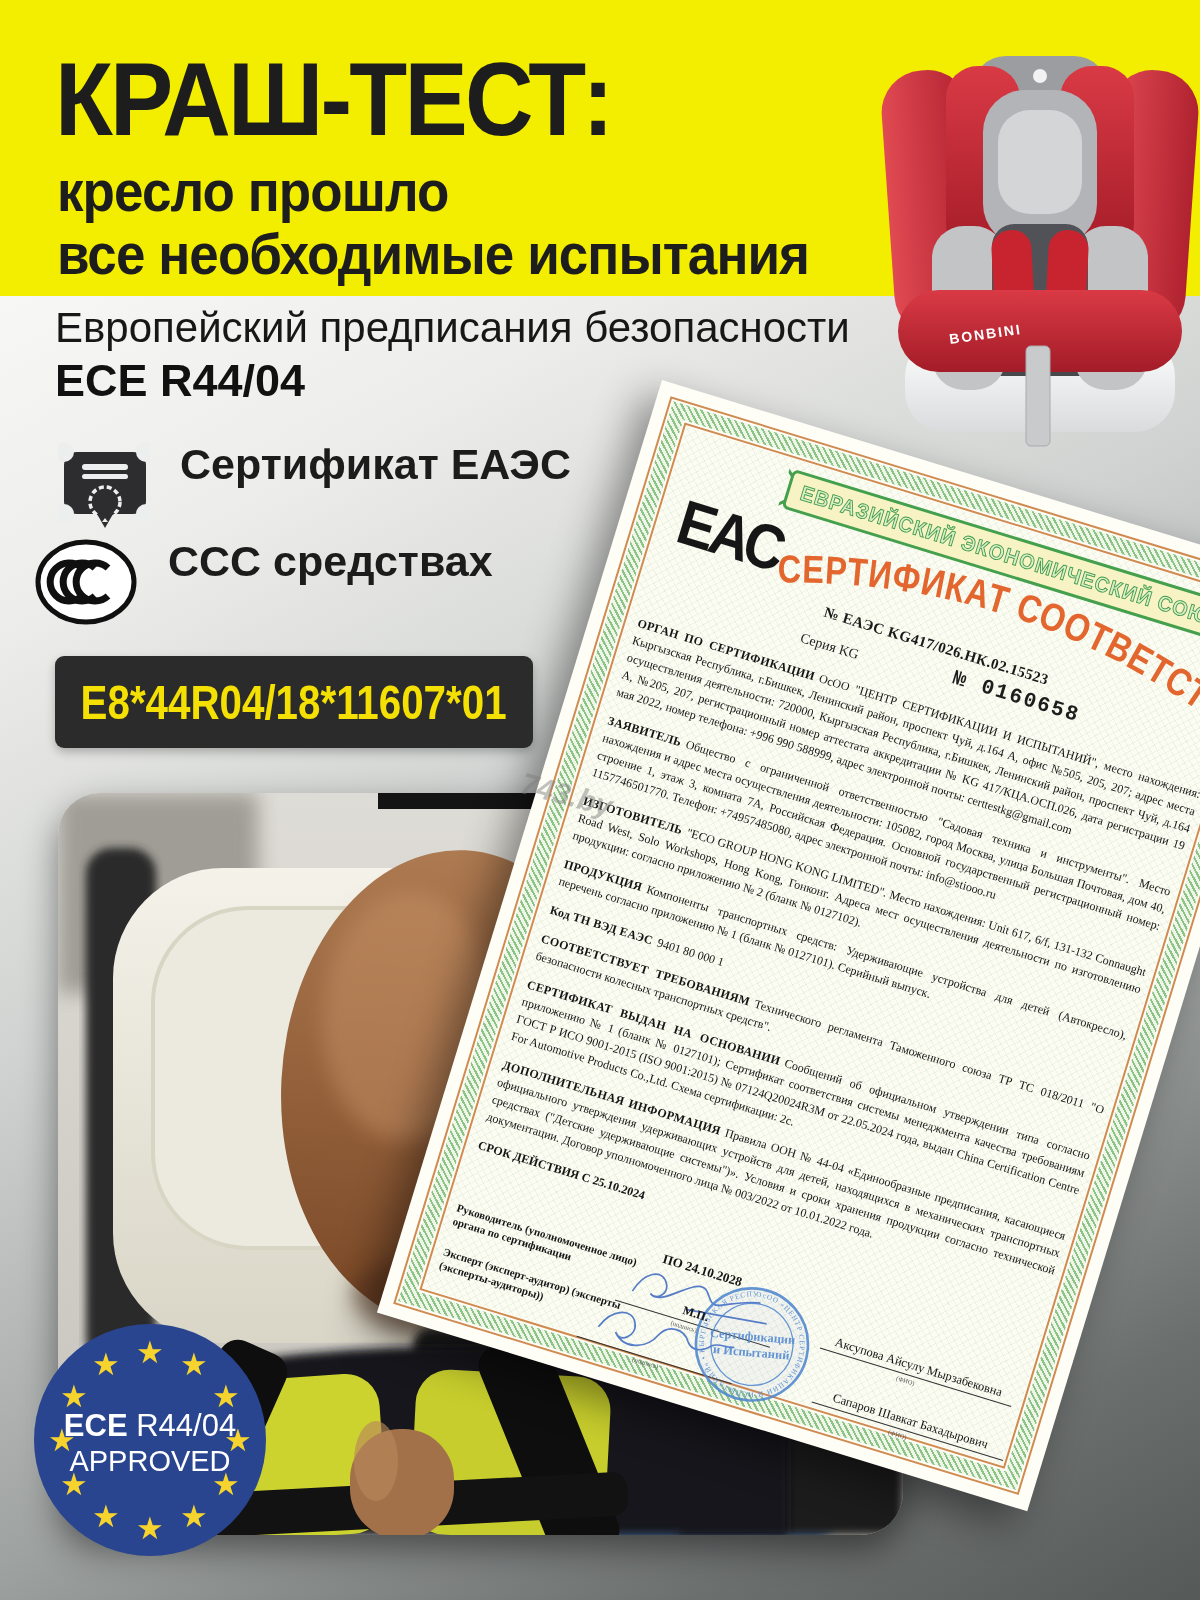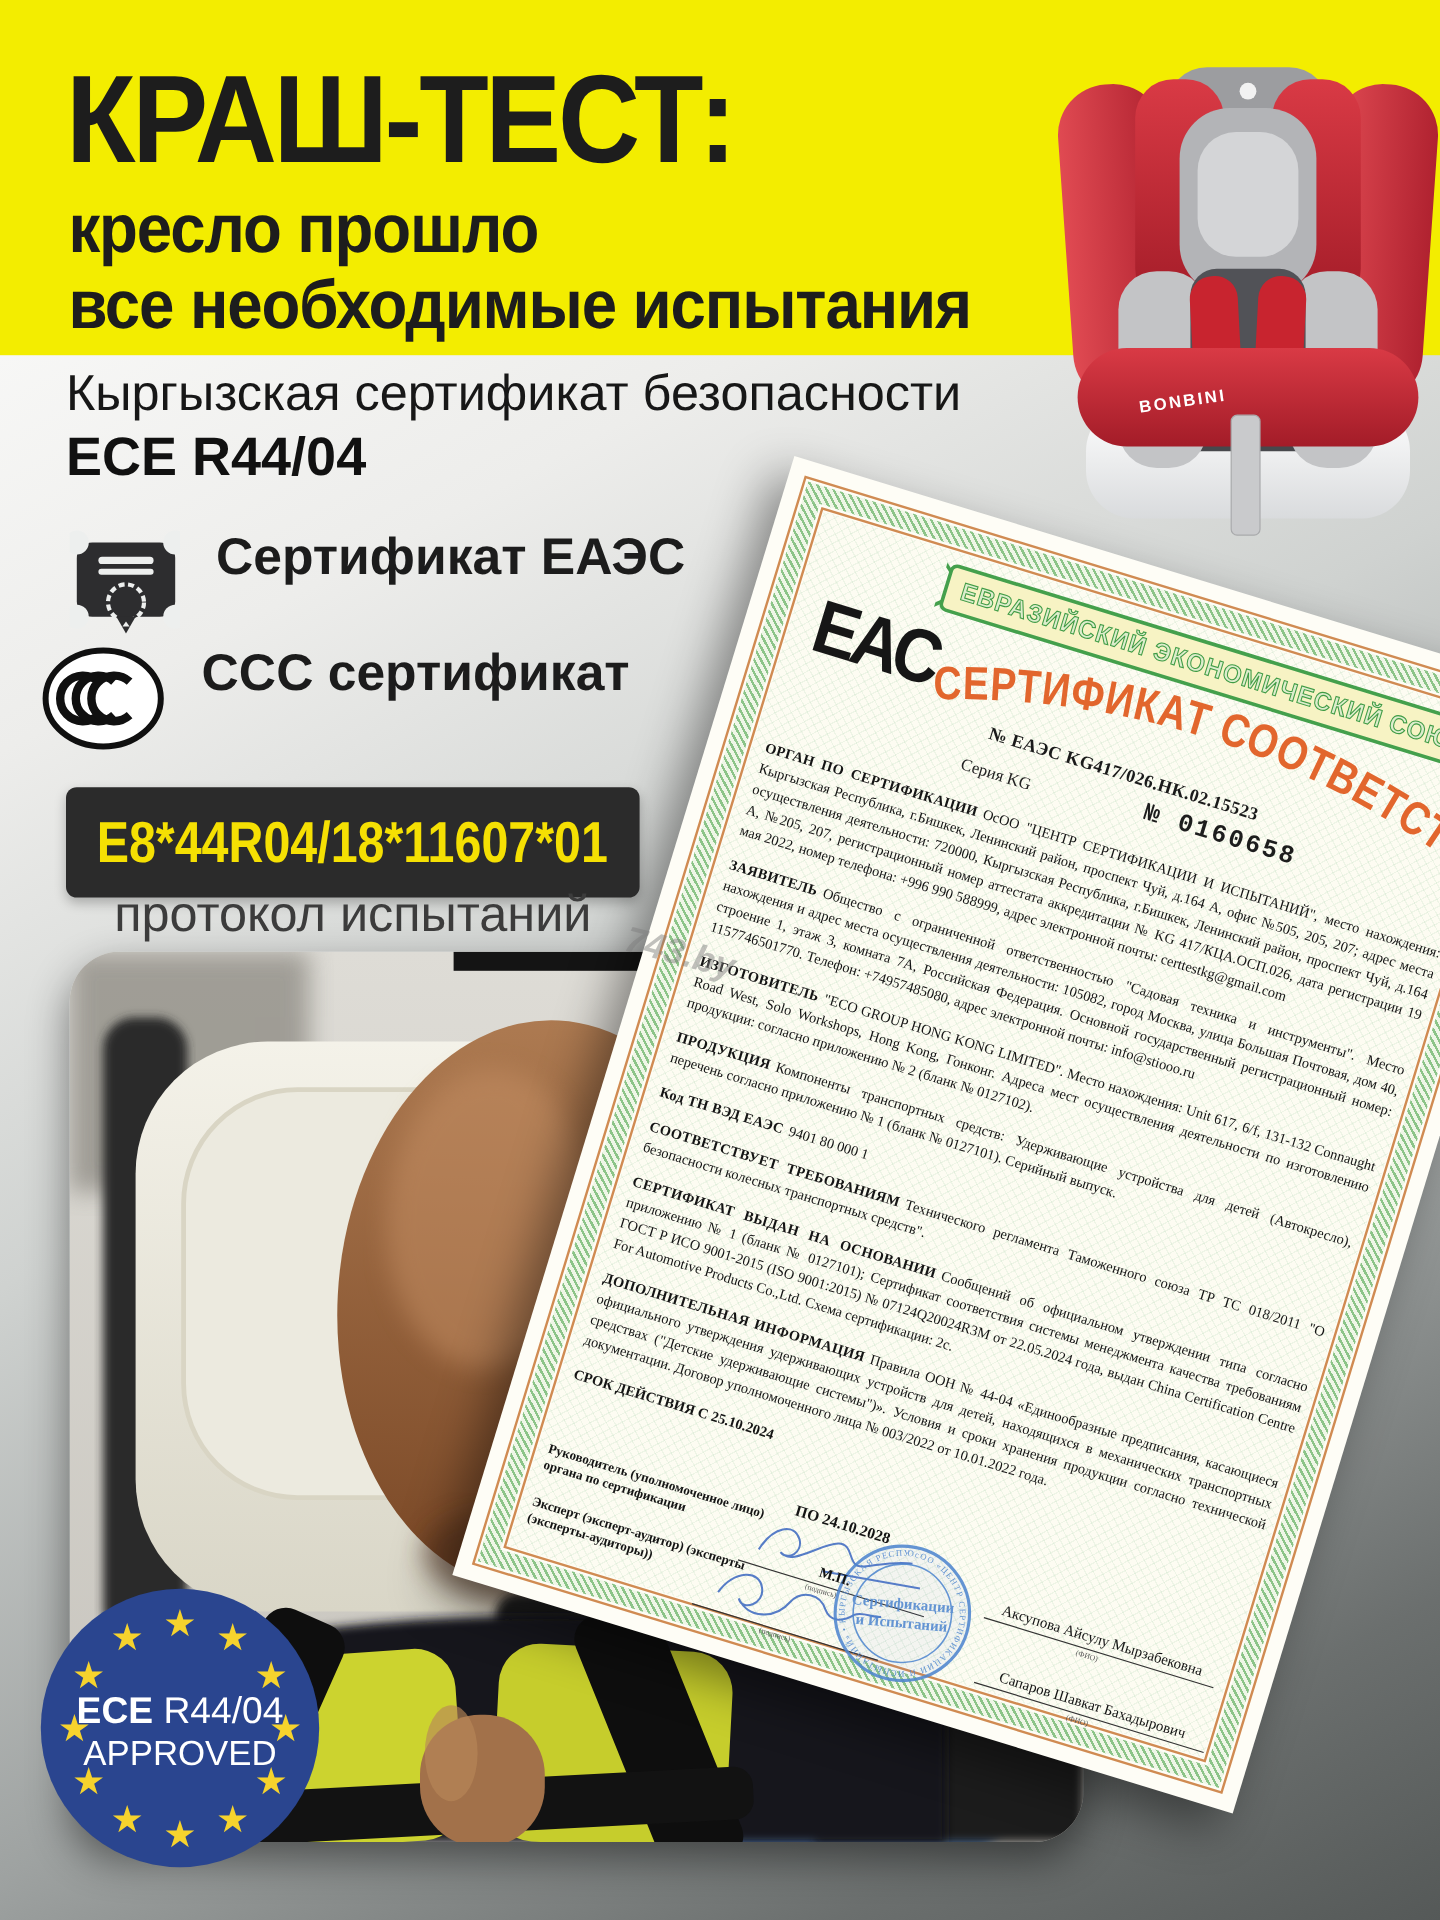--- a/index.html
+++ b/index.html
@@ -69,21 +69,21 @@
 <body>
 
 <div class="stage">
 
   <div class="band"></div>
 
   <div class="hdr title">КРАШ-ТЕСТ:</div>
   <div class="hdr sub1">кресло прошло</div>
   <div class="hdr sub2">все необходимые испытания</div>
 
-  <div class="hdr euro1">Кыргызская сертификат безопасности</div>
+  <div class="hdr euro1">Европейский предписания безопасности</div>
   <div class="hdr euro2">ECE R44/04</div>
 
   <div class="cert-row row-eaes">
     <span>
       <svg width="92" height="92" viewBox="0 0 92 92">
         <rect x="6" y="12" width="82" height="62" rx="13" fill="#2d2d2f"></rect>
         <circle cx="6" cy="12" r="10" fill="#edEFee"></circle>
           <circle cx="88" cy="12" r="10" fill="#edefee"></circle>
         <circle cx="6" cy="74" r="10" fill="#edefee"></circle>
           <circle cx="88" cy="74" r="10" fill="#edefee"></circle>
@@ -99,27 +99,26 @@
 
   <div class="cert-row row-ccc">
     <span>
       <svg width="104" height="90" viewBox="0 0 104 90">
         <ellipse cx="52" cy="45" rx="48" ry="40" fill="#fff" stroke="#101010" stroke-width="5"></ellipse>
         <path d="M 48 31 A 19 19 0 1 0 48 59" fill="none" stroke="#101010" stroke-width="7"></path>
         <path d="M 61 31 A 19 19 0 1 0 61 59" fill="none" stroke="#101010" stroke-width="7"></path>
         <path d="M 74 31 A 19 19 0 1 0 74 59" fill="none" stroke="#101010" stroke-width="7"></path>
       </svg>
     </span>
-    <span class="lbl">ССС сертификат</span>
+    <span class="lbl">ССС средствах</span>
   </div>
 
   <div class="code-badge">
     <span>E8*44R04/18*11607*01</span>
   </div>
-  <div class="protocol">протокол испытаний</div>
 
   <div class="photo">
     <svg width="845" height="742" viewBox="0 0 845 742">
       <defs>
         <linearGradient id="pbg" x1="0" y1="0" x2="0" y2="1">
           <stop offset="0" stop-color="#dedcd6"></stop>
             <stop offset="1" stop-color="#c6c3bc"></stop>
         </linearGradient>
         <linearGradient id="head" x1="0" y1="0" x2="0" y2="1">
           <stop offset="0" stop-color="#ad7a51"></stop>

